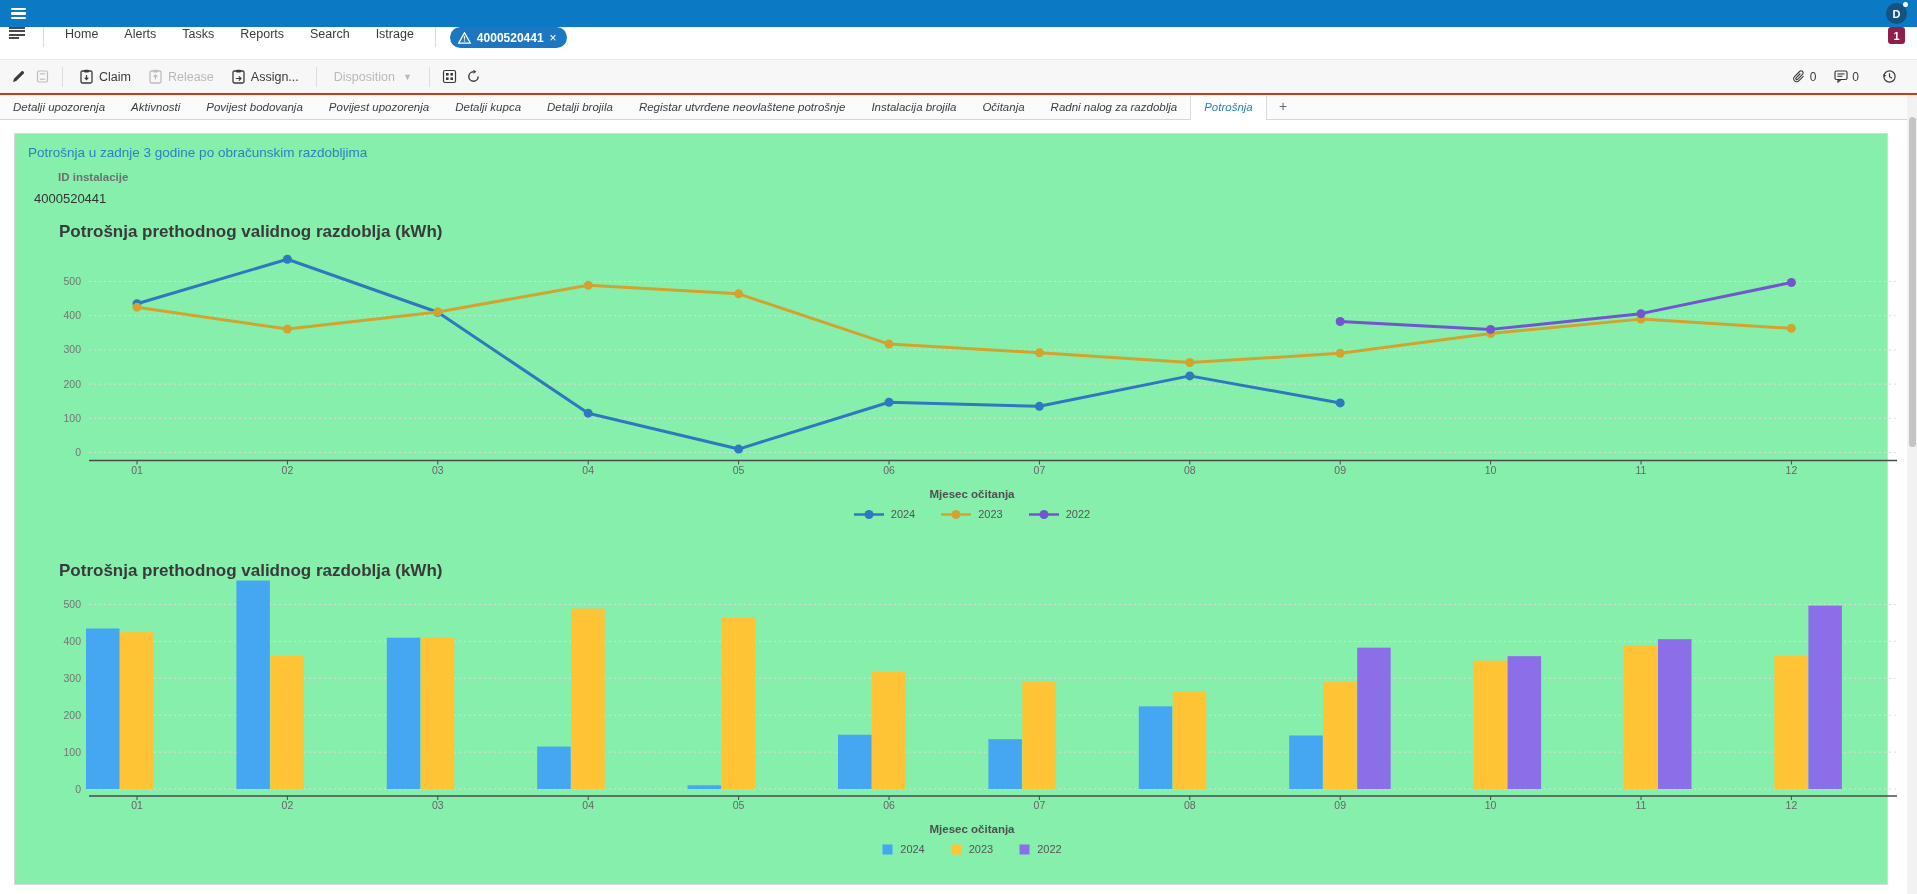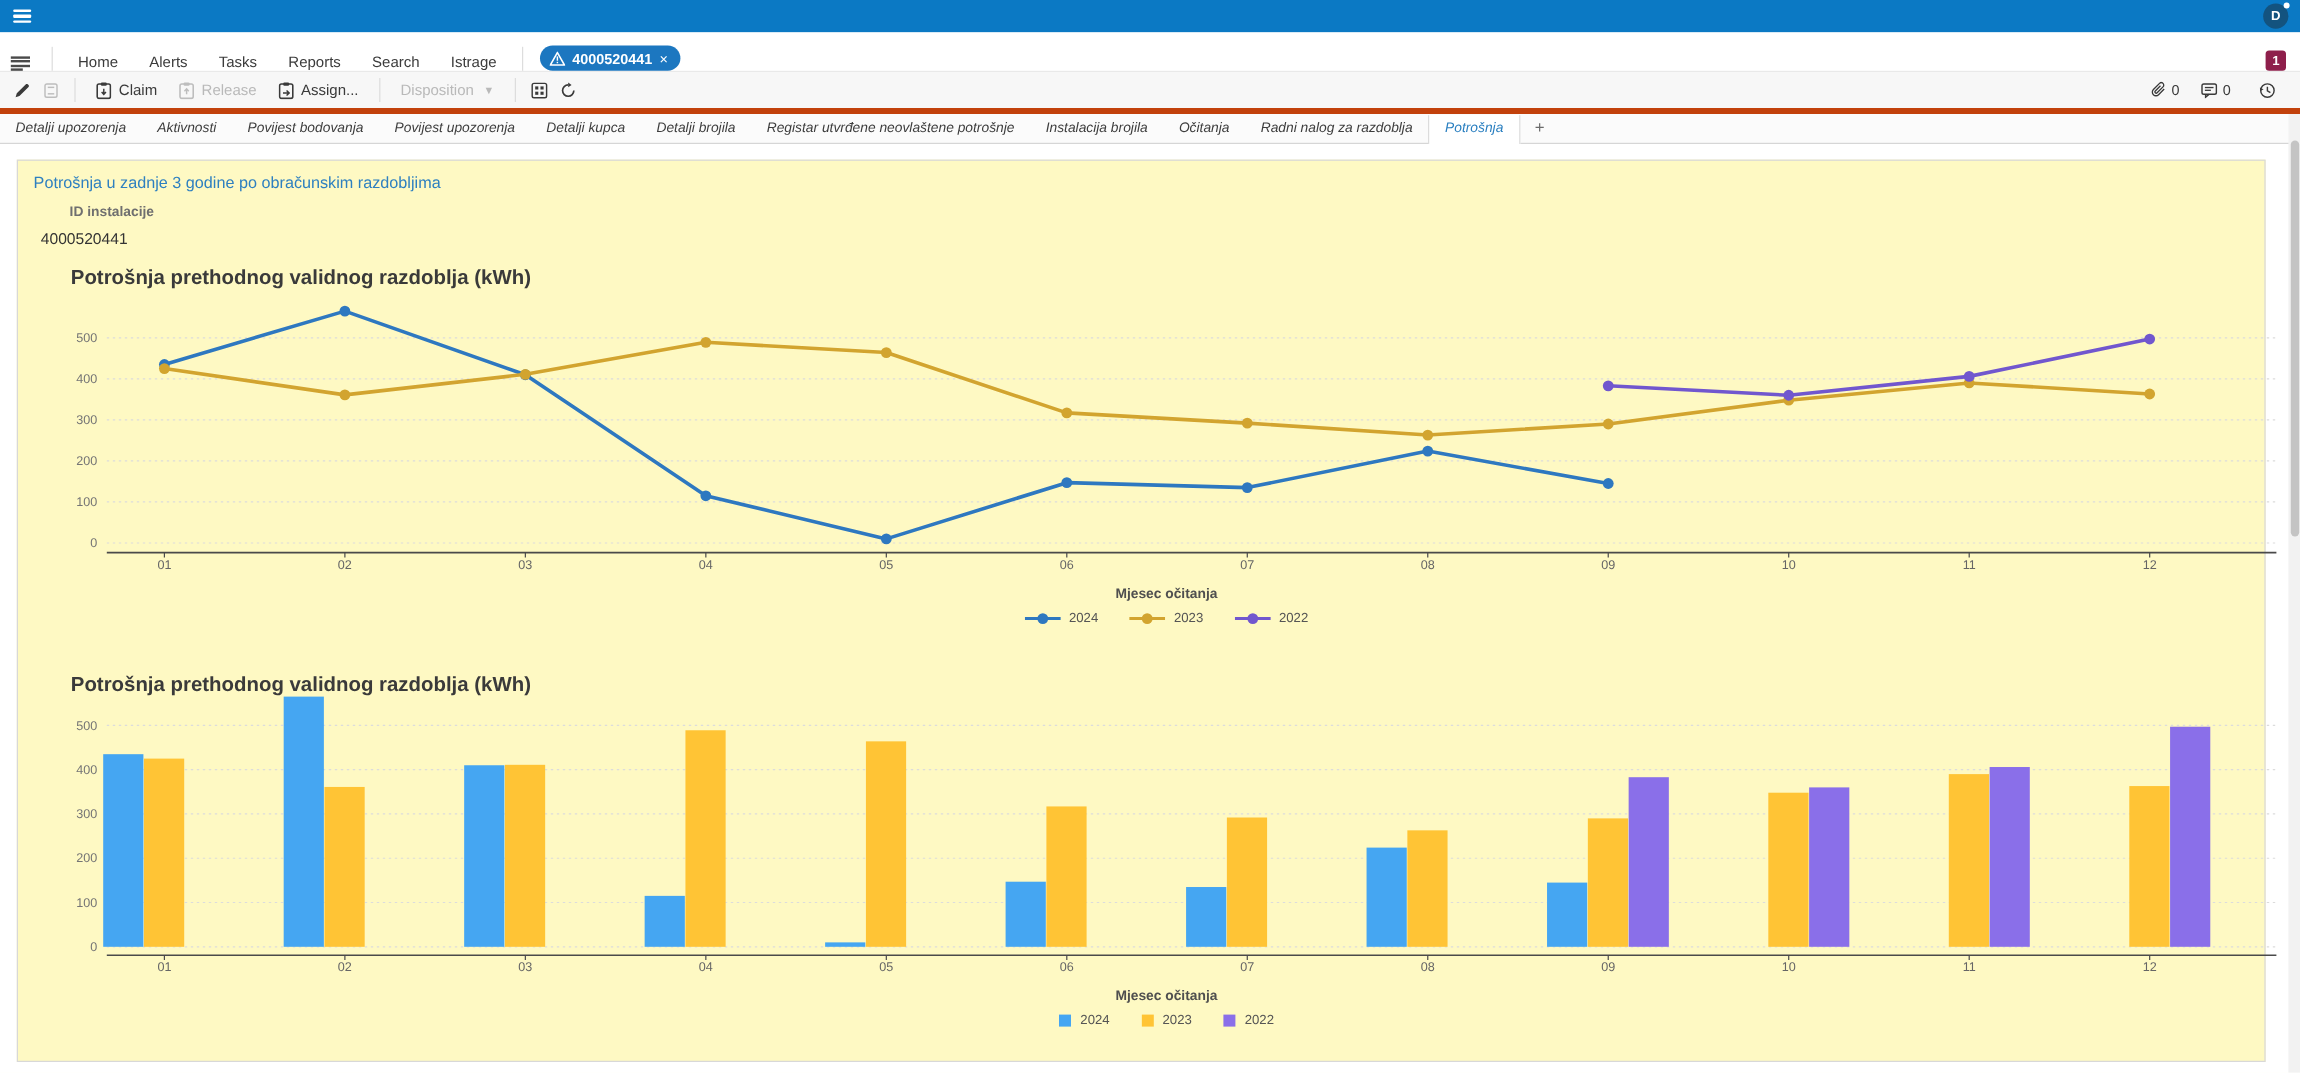--- a/index.html
+++ b/index.html
@@ -13,54 +13,54 @@
   .hamburger { width:15px; height:11px; margin-left:11px; display:flex; flex-direction:column; justify-content:space-between; cursor:pointer; }
   .hamburger span { display:block; height:2.4px; background:#fff; border-radius:1px; }
   .topbar-title { position:absolute; left:0; right:0; text-align:center; color:#fff; font-size:11.5px; }
   .avatar-wrap { position:absolute; right:10px; top:3px; width:21px; height:21px; }
   .avatar { width:21px; height:21px; border-radius:50%; background:#13537f; color:#fff; font-size:11px;
     font-weight:bold; display:flex; align-items:center; justify-content:center; cursor:pointer; }
   .avatar-dot { position:absolute; right:-1px; top:-1px; width:5px; height:5px; border-radius:50%; background:#fff; }
 
   
   .navbar { position:absolute; left:0; top:27px; width:100%; height:33px; background:#fff;
-    display:flex; align-items:flex-end; border-bottom:1px solid #e9e9e9; }
+    display:flex; align-items:flex-start; border-bottom:1px solid #e9e9e9; }
   .listicon { width:16px; height:12px; margin:0 10px 0 9px; display:flex; flex-direction:column; justify-content:space-between; cursor:pointer; }
   .listicon i { display:block; height:1.8px; background:#4a4a4a; }
   .listicon i:nth-child(1){width:16px}.listicon i:nth-child(2){width:16px}.listicon i:nth-child(3){width:16px}.listicon i:nth-child(4){width:10px}
   .vsep { width:1px; height:20px; background:#ddd; margin:0 8px; }
   .nav-items { display:flex; align-items:center; }
   .nav-item { font-size:12.5px; color:#3b3b3b; padding:0 13px; cursor:pointer; }
   .alert-pill { display:flex; align-items:center; gap:6px; background:#1c77c0; border-radius:12px;
     height:21px; padding:0 10px 0 8px; margin-left:6px; cursor:pointer; }
   .alert-pill .pill-label { color:#fff; font-size:12px; font-weight:bold; }
   .alert-pill .pill-close { color:#fff; font-size:12px; cursor:pointer; line-height:1; }
   .nav-spacer { flex:1; }
   .badge { margin-right:12px; min-width:17px; height:17px; background:#8e1f4b; color:#fff; font-size:11px;
     font-weight:bold; display:flex; align-items:center; justify-content:center; border-radius:3px; padding:0 3px; cursor:pointer; }
 
   
   .toolbar { position:absolute; left:0; top:60px; width:100%; height:35px; background:#f7f7f7;
-    display:flex; align-items:center; border-bottom:5px solid #c2410c; }
+    display:flex; align-items:center; border-bottom:2px solid #c2410c; }
   .tb-btn { display:flex; align-items:center; gap:6px; font-size:12.5px; color:#3a3a3a; padding:0 9px; cursor:pointer; background:none; border:none; font-family:inherit; }
   .tb-btn.disabled { color:#b9b9b9; cursor:default; }
   .tb-icon { display:flex; align-items:center; justify-content:center; width:24px; height:24px; cursor:pointer; }
   .tb-right { margin-left:auto; display:flex; align-items:center; gap:18px; margin-right:16px; }
   .tb-count { display:flex; align-items:center; gap:4px; font-size:12px; color:#3a3a3a; cursor:pointer; }
   .caret { font-size:9px; margin-left:2px; }
 
   
   .tabstrip { position:absolute; left:0; top:95px; width:100%; height:25px; background:#fbfbfb;
     display:flex; align-items:flex-end; border-bottom:1px solid #d6d6d6;font-style:italic; }
   .tab { font-size:11.5px; color:#3d3d3d; padding:5px 13px 6px; cursor:pointer; white-space:nowrap; }
   .tab.active { background:#fff; color:#2a7fc0; border-left:1px solid #dcdcdc; border-right:1px solid #dcdcdc; margin-bottom:-1px; padding-bottom:7px; }
   .tab-add { font-size:14px; color:#6b6b6b; padding:3px 12px 5px; cursor:pointer; }
 
   
-  .panel { position:absolute; left:14px; top:133px; width:1874px; height:752px; background:#fef9c3; border:1px solid #d8d8d8; }
+  .panel { position:absolute; left:14px; top:133px; width:1874px; height:752px; background:#86efac; border:1px solid #d8d8d8; }
   .panel-title { position:absolute; left:13px; top:11px; font-size:13.5px; color:#2e80c0; }
   .field-label { position:absolute; left:19px; top:37px; font-size:11.5px; font-weight:bold; color:#6f6f6f;padding-left:24px; }
   .field-value { position:absolute; left:19px; top:57px; font-size:13px; color:#333; }
 
   .chart-block { position:absolute; left:26px; width:1862px; }
   .chart-block.c1 { top:88px; }
   .chart-block.c2 { top:427px; }
   .chart-title { margin-left:18px; font-size:17px; font-weight:bold; color:#3a3a3a; height:16px; }
   .axis-xlabel { text-align:center; font-size:11.5px; font-weight:bold; color:#4f4f4f; margin-top:2px; height:14px; }
   .legend { display:flex; justify-content:center; align-items:flex-end; gap:26px; margin-top:6px; }

